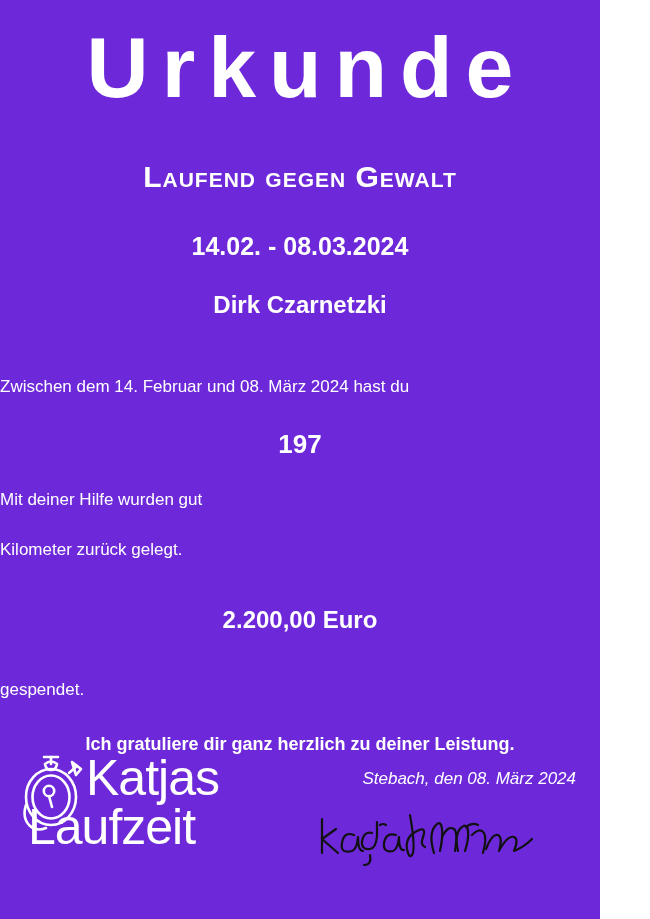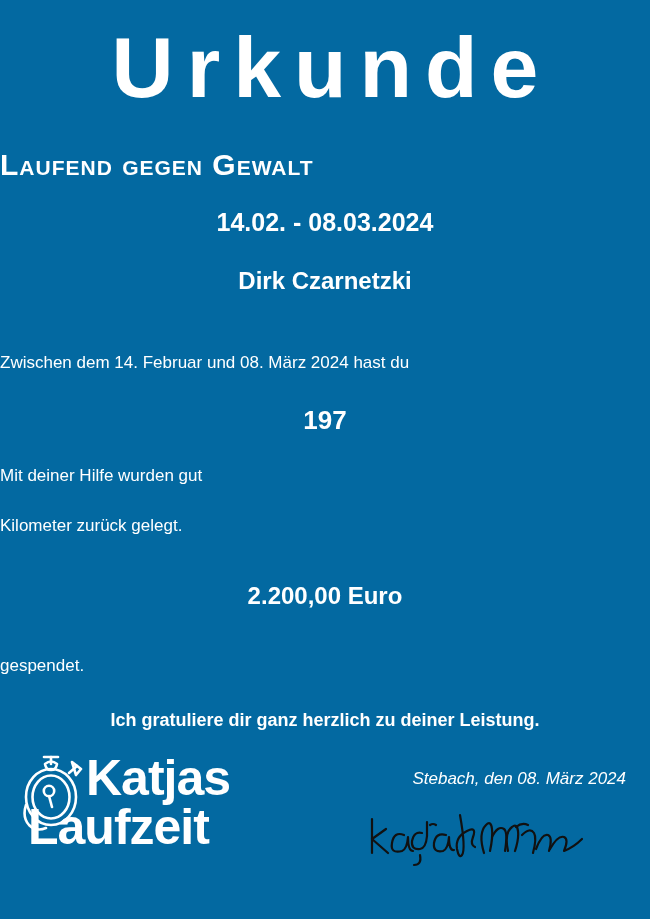--- a/index.html
+++ b/index.html
@@ -5,43 +5,43 @@
   html, body {
     margin: 0;
     padding: 0;
     background: #ffffff;
   }
   body {
     font-family: "Liberation Sans", sans-serif;
   }
   .certificate {
     position: relative;
-    width: 650px;
+    width: 600px;
     height: 919px;
-    background: #0369a1;
+    background: #6d28d9;
     overflow: hidden;
     box-sizing: border-box;
   }
   .title {
     text-align: center;
     color: #ffffff;
     font-size: 86px;
     font-weight: bold;
     letter-spacing: 13px;
     margin: 0;
     padding-top: 22px;
     line-height: 1.05;
     text-indent: 13px;
   }
   .subtitle {
-    text-align: left;
+    text-align: center;
     color: #ffffff;
     font-size: 30px;
     font-weight: bold;
-    margin: 0;
+    margin: 12px;
     padding-top: 36px;
     font-variant: small-caps;
     letter-spacing: 1px;
   }
   .daterange {
     text-align: center;
     color: #ffffff;
     font-size: 25px;
     font-weight: bold;
     margin: 0;
@@ -101,21 +101,21 @@
     bottom: 4px;
     width: 250px;
     height: 145px;
   }
   .logo-text {
     position: absolute;
     left: 72px;
     top: 6px;
     color: #ffffff;
     font-size: 50px;
-    font-weight: bold;
+    font-weight: normal;
     line-height: 0.98;
     letter-spacing: -1px;
   }
   .logo-text .l2 {
     display: block;
     margin-left: -58px;
   }
   .stopwatch {
     position: absolute;
     left: 6px;

